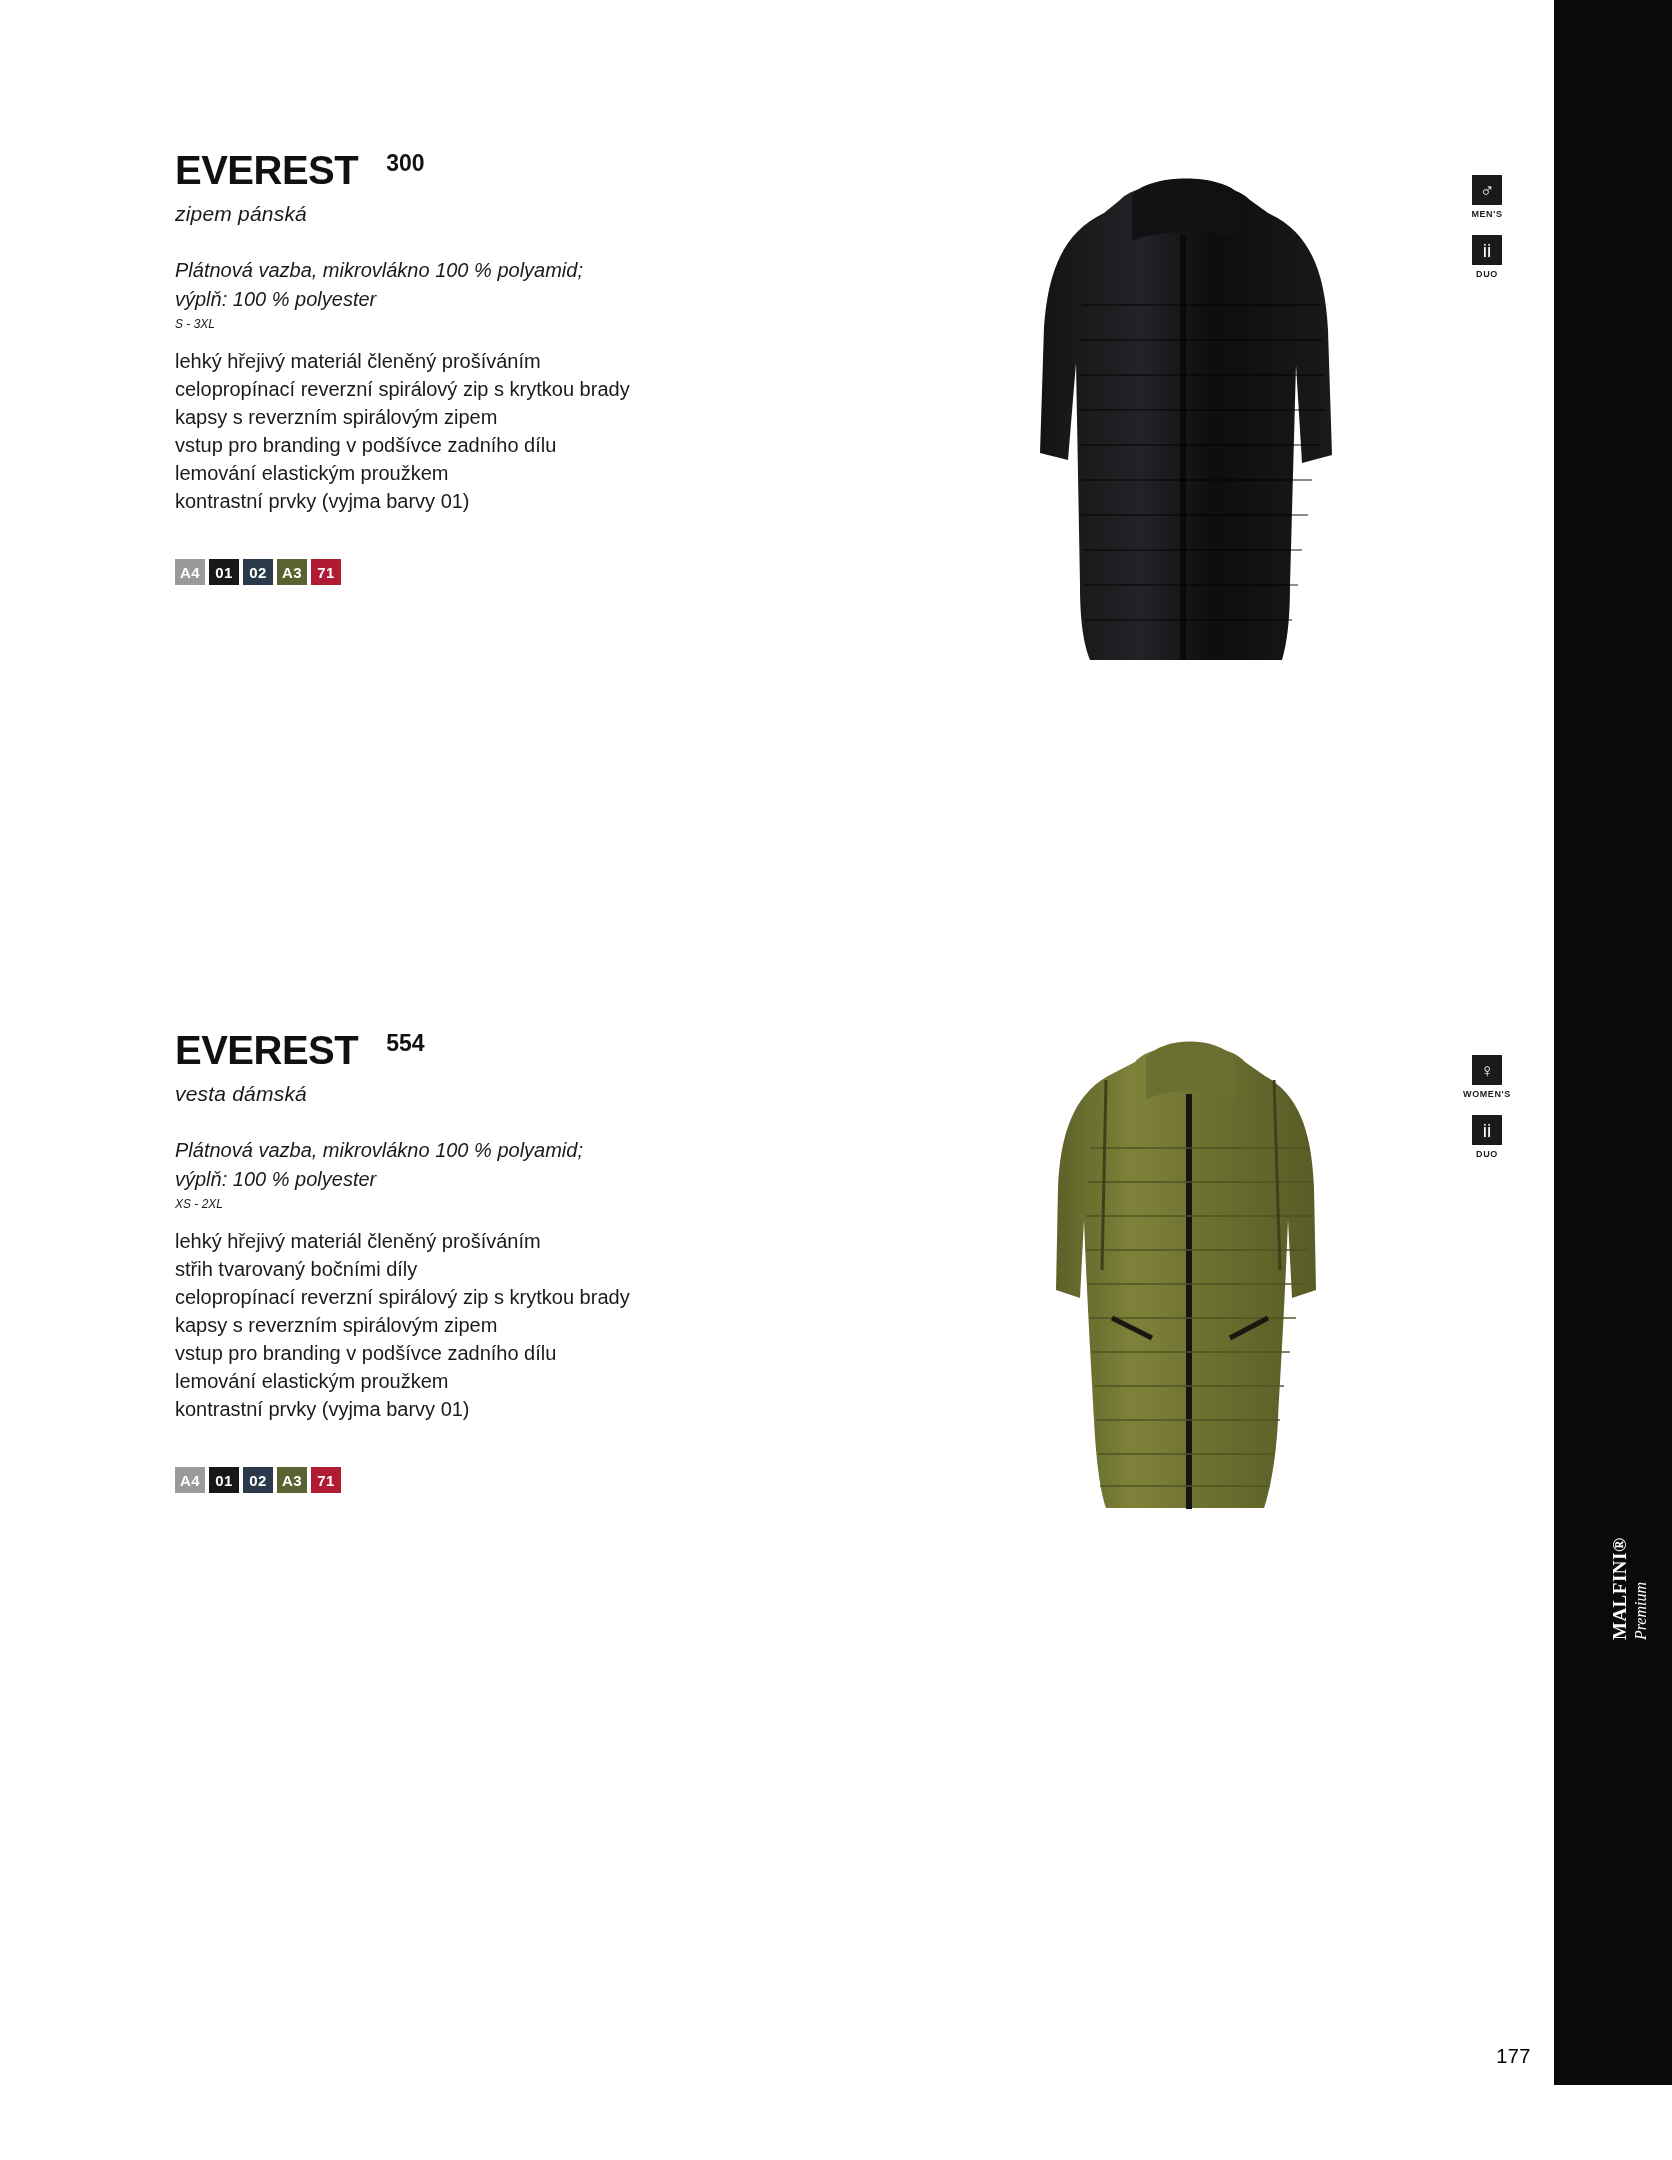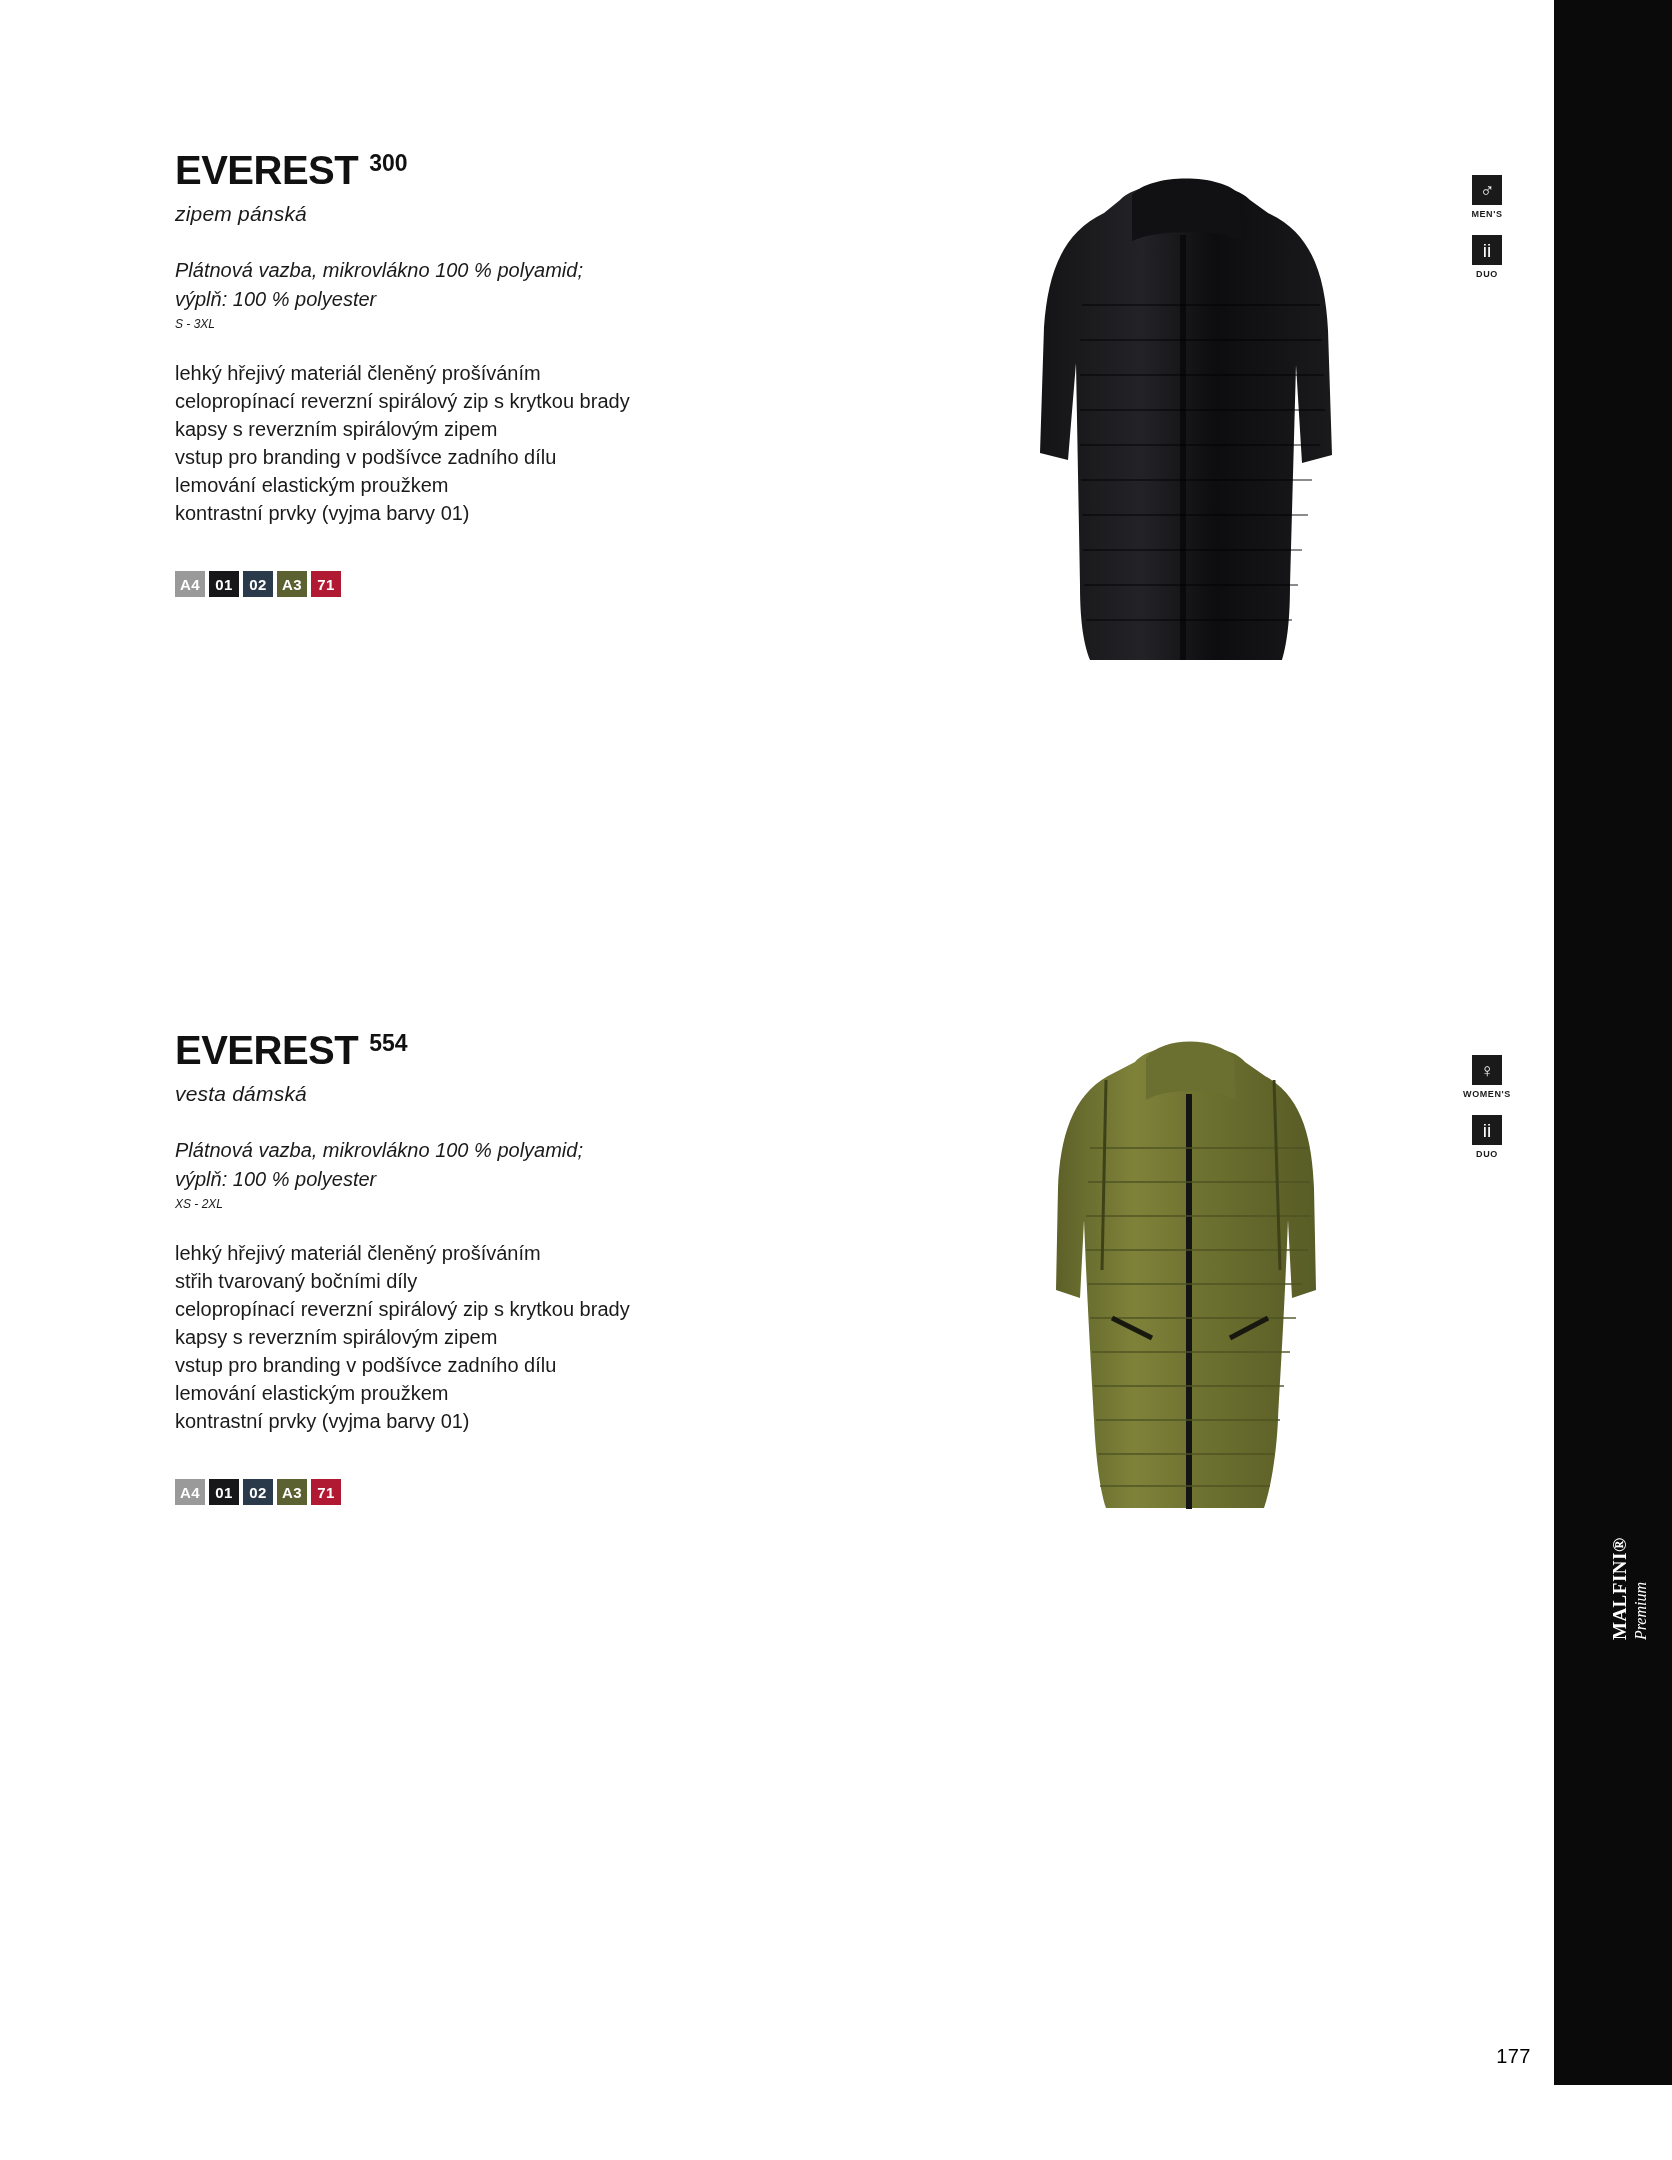--- a/index.html
+++ b/index.html
@@ -63,21 +63,21 @@
   .product {
     position: absolute;
     left: 175px;
   }
   .product-1 { top: 150px; }
   .product-2 { top: 1030px; }
 
   .title-row {
     display: flex;
     align-items: flex-start;
-    gap: 11px;
+    gap: 28px;
   }
   .title-main {
     font-family: "Liberation Sans", sans-serif;
     font-weight: bold;
     font-size: 40px;
     letter-spacing: -0.5px;
     color: #111111;
     line-height: 1;
   }
   .title-code {
@@ -103,21 +103,21 @@
     line-height: 1.45;
   }
   .sizes {
     font-size: 12px;
     font-style: italic;
     color: #1a1a1a;
     line-height: 1.45;
     margin-top: 2px;
   }
   .features {
-    margin-top: 26px;
+    margin-top: 14px;
     font-size: 20px;
     color: #1a1a1a;
     line-height: 1.4;
   }
   .features div { white-space: nowrap; }
 
   .swatches {
     display: flex;
     gap: 4px;
     margin-top: 44px;

